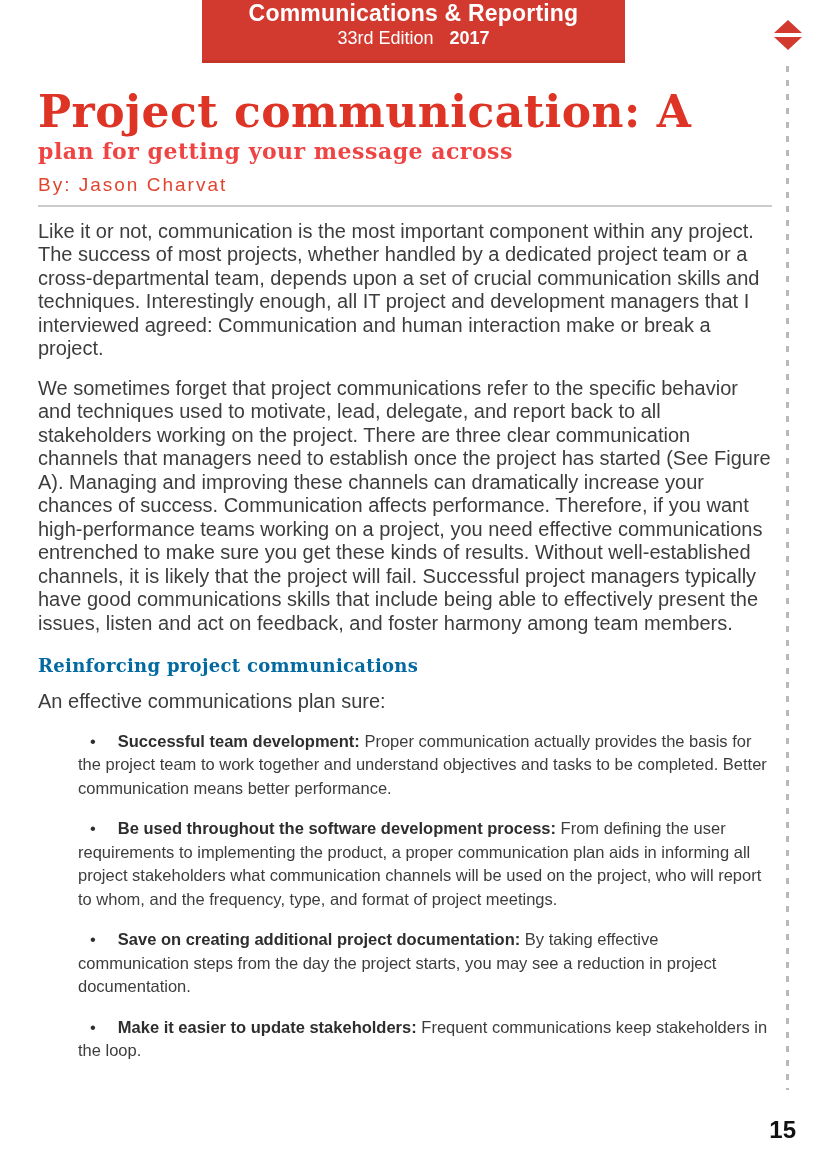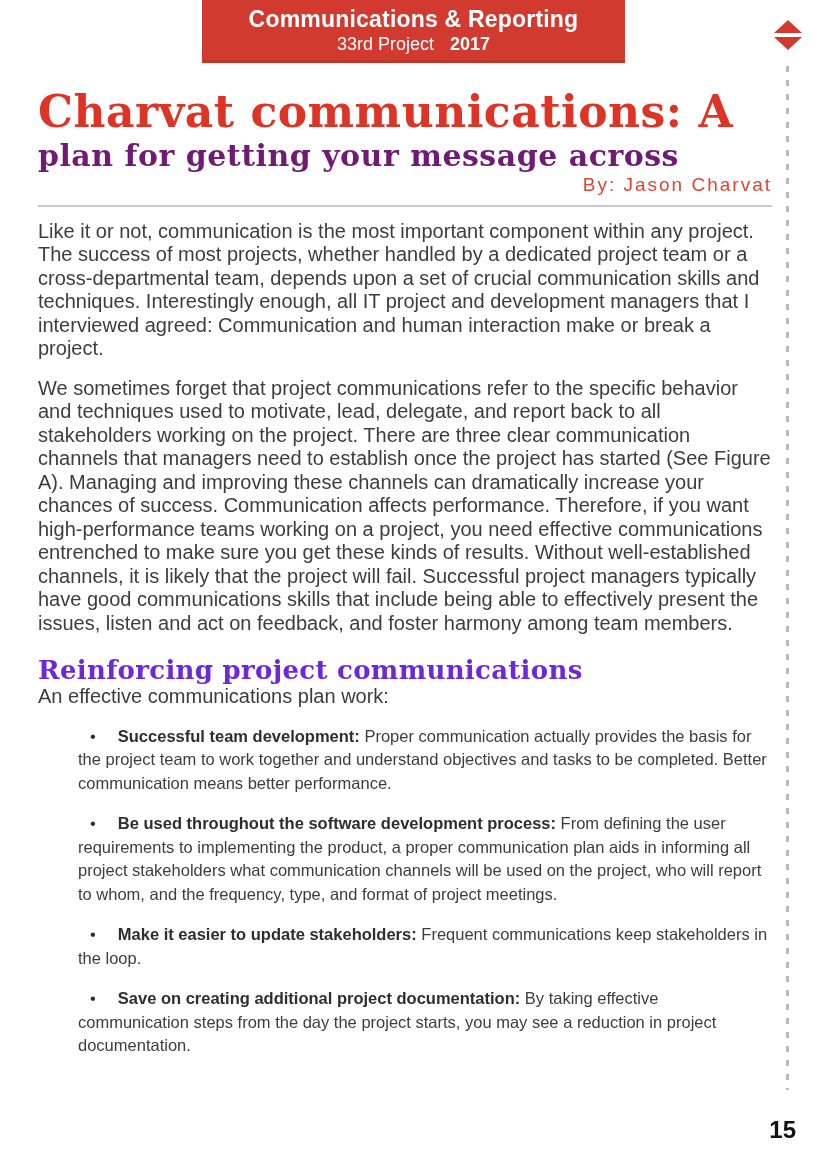--- a/index.html
+++ b/index.html
@@ -20,21 +20,20 @@
     left: 202px;
     top: 0;
     width: 423px;
     height: 63px;
     background: #d23a30;
     border-bottom: 3px solid #c43429;
     color: #ffffff;
     text-align: center;
     display: flex;
     flex-direction: column;
-    justify-content: center;
   }
   .banner-title { font-size: 23px; font-weight: bold; letter-spacing: 0.2px; }
   .banner-sub { font-size: 18px; margin-top: 1px; }
   .banner-sub .year { font-weight: bold; margin-left: 16px; }
 
   
   .diamond { position: absolute; left: 774px; top: 20px; width: 28px; }
   .tri-up {
     width: 0; height: 0;
     border-left: 14px solid transparent;
@@ -72,57 +71,57 @@
     font-weight: bold;
     color: #de3425;
     font-size: 44px;
     line-height: 1.08;
     letter-spacing: 0.5px;
     white-space: nowrap;
   }
   .title-black {
     font-family: "DejaVu Serif", serif;
     font-weight: bold;
-    color: #701a75;
-    font-size: 30px;
+    color: #ef4444;
+    font-size: 22px;
     line-height: 1.2;
     margin-top: 2px;
     letter-spacing: 0.5px;
   }
 
   .byline {
-    text-align: right;
+    text-align: left;
     color: #e0452f;
     font-size: 19px;
     letter-spacing: 2px;
-    margin-top: 0;
+    margin-top: 10px;
   }
 
   .rule {
     height: 2px;
     background: #cbcbcb;
     margin-top: 9px;
     margin-bottom: 13px;
   }
 
   .body-text {
     color: #3d3d3d;
     font-size: 20px;
     line-height: 23.5px;
     margin-bottom: 16px;
   }
 
   .section-heading {
     font-family: "DejaVu Serif", serif;
     font-weight: bold;
-    color: #6d28d9;
-    font-size: 26px;
+    color: #0369a1;
+    font-size: 18px;
     letter-spacing: 0.3px;
     margin-top: 20px;
-    margin-bottom: 0;
+    margin-bottom: 14px;
   }
 
   .bullet-list .bullet-item {
     color: #3d3d3d;
     font-size: 16.5px;
     line-height: 23.5px;
     padding-left: 40px;
     text-indent: 12px;
     margin-bottom: 17px;
   }
@@ -140,63 +139,63 @@
   }
 </style>
 </head>
 <body>
 
 <div class="page">
 
   <div class="banner">
     <div class="banner-title">Communications &amp; Reporting</div>
     <div class="banner-sub">
-      <span>33rd Project</span><span class="year">2017</span>
+      <span>33rd Edition</span><span class="year">2017</span>
     </div>
   </div>
 
   <div class="diamond">
     <div class="tri-up"></div>
     <div class="tri-down"></div>
   </div>
 
   <div class="dashed-line"></div>
 
   <div class="content">
 
-    <div class="title-red">Charvat communications: A</div>
+    <div class="title-red">Project communication: A</div>
     <div class="title-black">plan for getting your message across</div>
 
     <div class="byline">By: Jason Charvat</div>
 
     <div class="rule"></div>
 
     <div class="body-text">Like it or not, communication is the most important component within any project. The success of most projects, whether handled by a dedicated project team or a cross-departmental team, depends upon a set of crucial communication skills and techniques. Interestingly enough, all IT project and development managers that I interviewed agreed: Communication and human interaction make or break a project.</div>
     <div class="body-text">We sometimes forget that project communications refer to the specific behavior and techniques used to motivate, lead, delegate, and report back to all stakeholders working on the project. There are three clear communication channels that managers need to establish once the project has started (See Figure A). Managing and improving these channels can dramatically increase your chances of success. Communication affects performance. Therefore, if you want high-performance teams working on a project, you need effective communications entrenched to make sure you get these kinds of results. Without well-established channels, it is likely that the project will fail. Successful project managers typically have good communications skills that include being able to effectively present the issues, listen and act on feedback, and foster harmony among team members.</div>
 
     <div class="section-heading">Reinforcing project communications</div>
 
-    <div class="body-text">An effective communications plan work:</div>
+    <div class="body-text">An effective communications plan sure:</div>
 
     <div class="bullet-list">
 
       <div class="bullet-item">
         <span class="marker">•</span><span class="label">Successful team development:</span><span> Proper communication actually provides the basis for the project team to work together and understand objectives and tasks to be completed. Better communication means better performance.</span>
       </div>
 
       <div class="bullet-item">
         <span class="marker">•</span><span class="label">Be used throughout the software development process:</span><span> From defining the user requirements to implementing the product, a proper communication plan aids in informing all project stakeholders what communication channels will be used on the project, who will report to whom, and the frequency, type, and format of project meetings.</span>
       </div>
 
       <div class="bullet-item">
+        <span class="marker">•</span><span class="label">Save on creating additional project documentation:</span><span> By taking effective communication steps from the day the project starts, you may see a reduction in project documentation.</span>
+      </div>
+
+      <div class="bullet-item">
         <span class="marker">•</span><span class="label">Make it easier to update stakeholders:</span><span> Frequent communications keep stakeholders in the loop.</span>
-      </div>
-
-      <div class="bullet-item">
-        <span class="marker">•</span><span class="label">Save on creating additional project documentation:</span><span> By taking effective communication steps from the day the project starts, you may see a reduction in project documentation.</span>
       </div>
 
     </div>
   </div>
 
   <div class="page-num">15</div>
 
 </div>
 
 </body></html>

